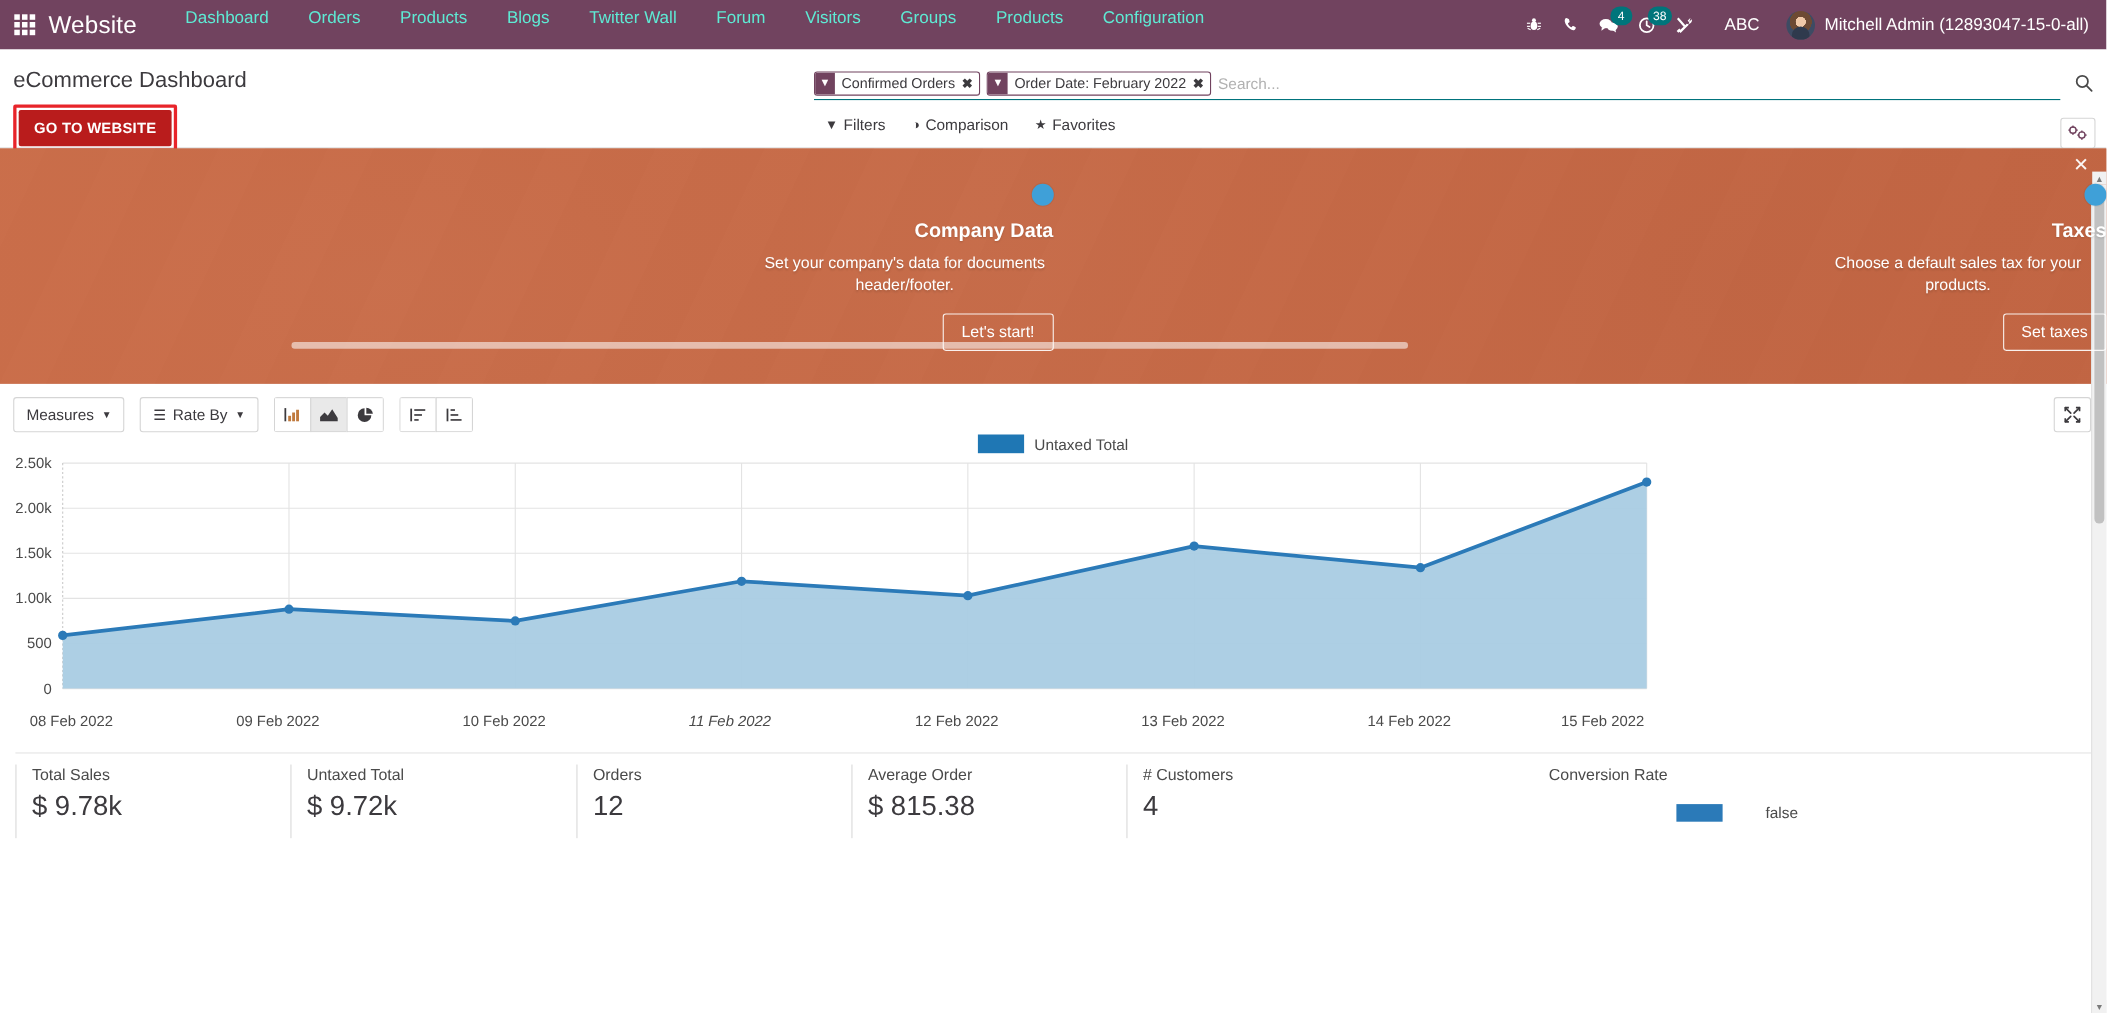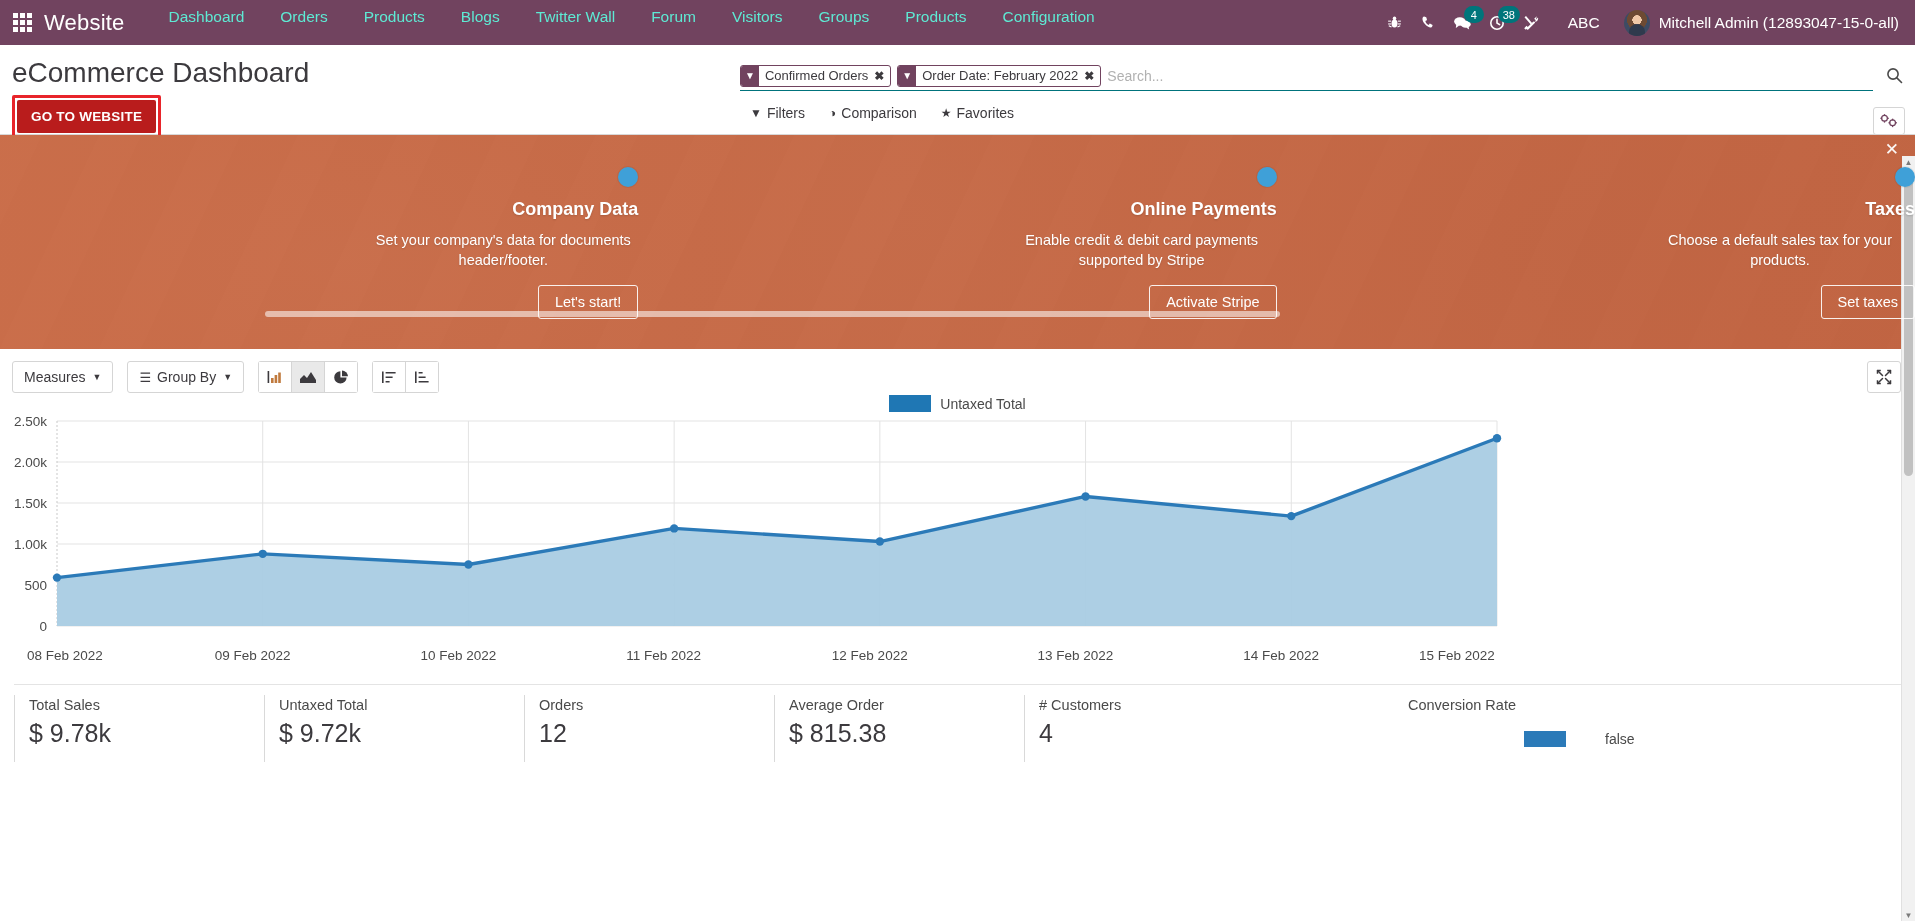--- a/index.html
+++ b/index.html
@@ -100,21 +100,21 @@
   .control-panel {
     background: #ffffff;
     border-bottom: 1px solid #d8d8d8;
     display: flex;
     padding: 8px 0 0 0;
     position: relative;
     height: 90px;
   }
   .cp-left { padding-left: 12px; width: 740px; }
   .page-title {
-    font-size: 28px;
+    font-size: 20px;
     color: #3c3a3e;
     font-weight: 400;
     line-height: 28px;
     margin-top: 6px;
   }
   .gotowebsite-wrap {
     display: inline-block;
     margin-top: 8px;
     border: 3px solid #e8242a;
     padding: 2px;
@@ -614,45 +614,39 @@
   <div class="banner-close">✕</div>
   <div class="steps">
 
     <div class="step">
       <div class="step-dot"></div>
       <div class="step-title">Company Data</div>
       <div class="step-desc">Set your company's data for documents header/footer.</div>
       <button class="step-btn">Let's start!</button>
     </div>
 
-    <div class="step">
-      <div class="step-dot"></div>
-      <div class="step-title">Online Payments</div>
-      <div class="step-desc">Enable credit &amp; debit card payments supported by Stripe</div>
-      <button class="step-btn">Activate Stripe</button>
-    </div>
 
     <div class="step">
       <div class="step-dot"></div>
       <div class="step-title">Taxes</div>
       <div class="step-desc">Choose a default sales tax for your products.</div>
       <button class="step-btn">Set taxes</button>
     </div>
   </div>
 </div>
 
 <div class="graph-toolbar">
   <button class="tb-btn">
     <span>Measures</span>
     <span class="tb-caret">▼</span>
   </button>
 
   <button class="tb-btn">
     <span class="tb-caret" style="margin-left:0;margin-right:6px;font-size:13px">☰</span>
-    <span>Group By</span>
+    <span>Rate By</span>
     <span class="tb-caret">▼</span>
   </button>
 
   <div class="tb-group">
     <div class="tb-ico">
       <svg width="16" height="15" viewBox="0 0 16 15">
         <rect x="0.6" y="1" width="1.6" height="12" fill="#3c3a3e"></rect>
         <rect x="4" y="8" width="2.6" height="5" fill="#c07a3e"></rect>
         <rect x="7.6" y="5" width="2.6" height="8" fill="#c07a3e"></rect>
         <rect x="11.2" y="2.5" width="2.6" height="10.5" fill="#c07a3e"></rect>
@@ -734,21 +728,21 @@
       <circle cx="1085.5714285714287" cy="93.44" r="4.2" fill="#2b7ab8"></circle>
       <circle cx="1291.2857142857142" cy="113.11999999999999" r="4.2" fill="#2b7ab8"></circle>
       <circle cx="1497" cy="35.22" r="4.2" fill="#2b7ab8"></circle>
     </svg>
 </div>
 
 <div class="xaxis" id="xaxis">
     <span class="xlabel" style="left: 27px;">08 Feb 2022</span>
     <span class="xlabel" style="left: 214.714px;">09 Feb 2022</span>
     <span class="xlabel" style="left: 420.429px;">10 Feb 2022</span>
-    <span class="xlabel" style="left: 626.143px;">11 Feb 2022</span>
+    <span class="xlabel" style="left: 626.143px; font-style: italic;">11 Feb 2022</span>
     <span class="xlabel" style="left: 831.857px;">12 Feb 2022</span>
     <span class="xlabel" style="left: 1037.57px;">13 Feb 2022</span>
     <span class="xlabel" style="left: 1243.29px;">14 Feb 2022</span>
     <span class="xlabel" style="left: 1419px;">15 Feb 2022</span>
   </div>
 
 <div class="kpi-row">
   <div class="kpi" style="width:250px">
     <div class="kpi-label">Total Sales</div>
     <div class="kpi-value">$ 9.78k</div>

